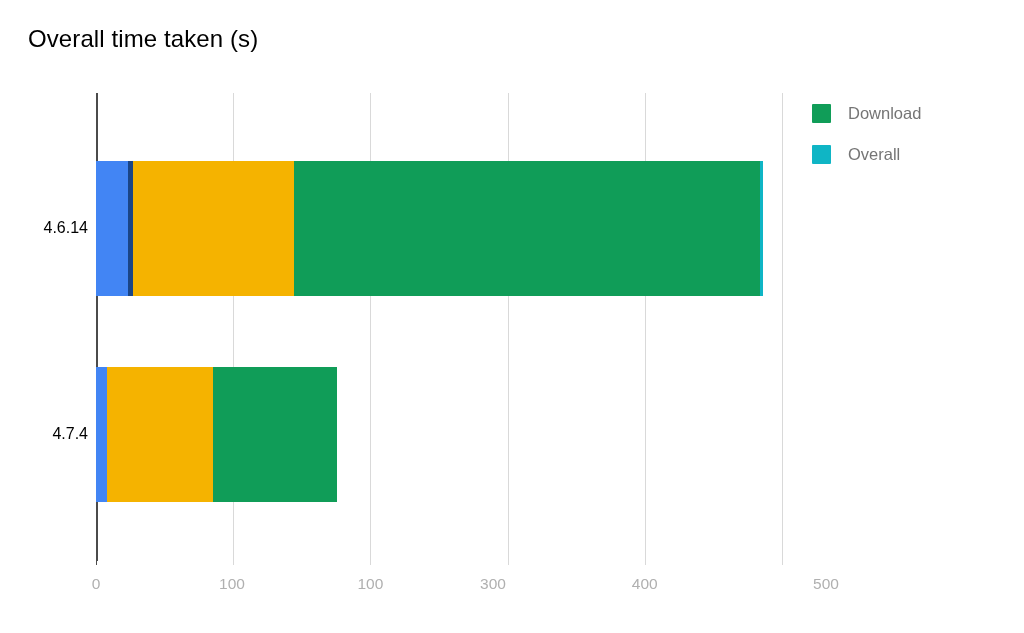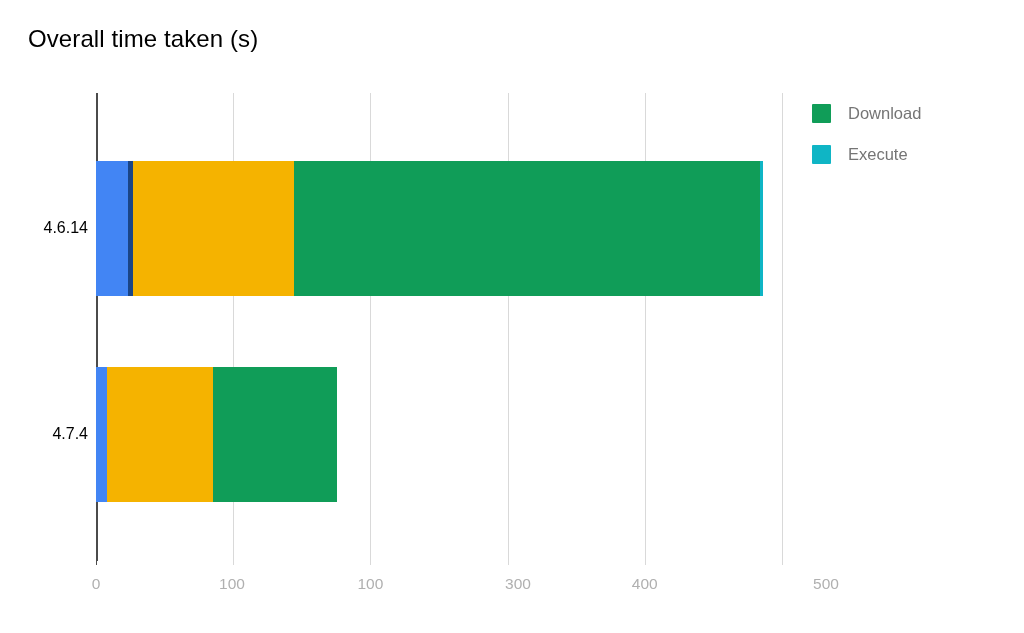--- a/index.html
+++ b/index.html
@@ -154,36 +154,36 @@
   </div>
 
   <div id="ticks">
       <div class="tick-mark zero" style="left: 96px;"></div>
       <div class="tick-label" style="left: 96px;">0</div>
       <div class="tick-mark" style="left: 233.2px;"></div>
       <div class="tick-label" style="left: 232px;">100</div>
       <div class="tick-mark" style="left: 370.4px;"></div>
       <div class="tick-label" style="left: 370.4px;">100</div>
       <div class="tick-mark" style="left: 507.6px;"></div>
-      <div class="tick-label" style="left: 518px;">300</div>
+      <div class="tick-label" style="left: 493px;">300</div>
       <div class="tick-mark" style="left: 644.8px;"></div>
       <div class="tick-label" style="left: 644.8px; text-align: right;">400</div>
       <div class="tick-mark" style="left: 782px;"></div>
       <div class="tick-label" style="left: 826px;">500</div>
     </div>
 
   <div id="cat-labels">
       <div class="cat-label" style="top: 228px;">4.6.14</div>
       <div class="cat-label" style="top: 434px;">4.7.4</div>
     </div>
 
   <div id="legend">
       <div class="legend-row">
         <span class="legend-swatch" style="background: rgb(16, 157, 88);"></span>
         <span class="legend-label">Download</span>
       </div>
       <div class="legend-row">
         <span class="legend-swatch" style="background: rgb(15, 181, 197);"></span>
-        <span class="legend-label">Execute</span>
+        <span class="legend-label">Overall</span>
       </div>
     </div>
 
 </div>
 
 </body></html>

